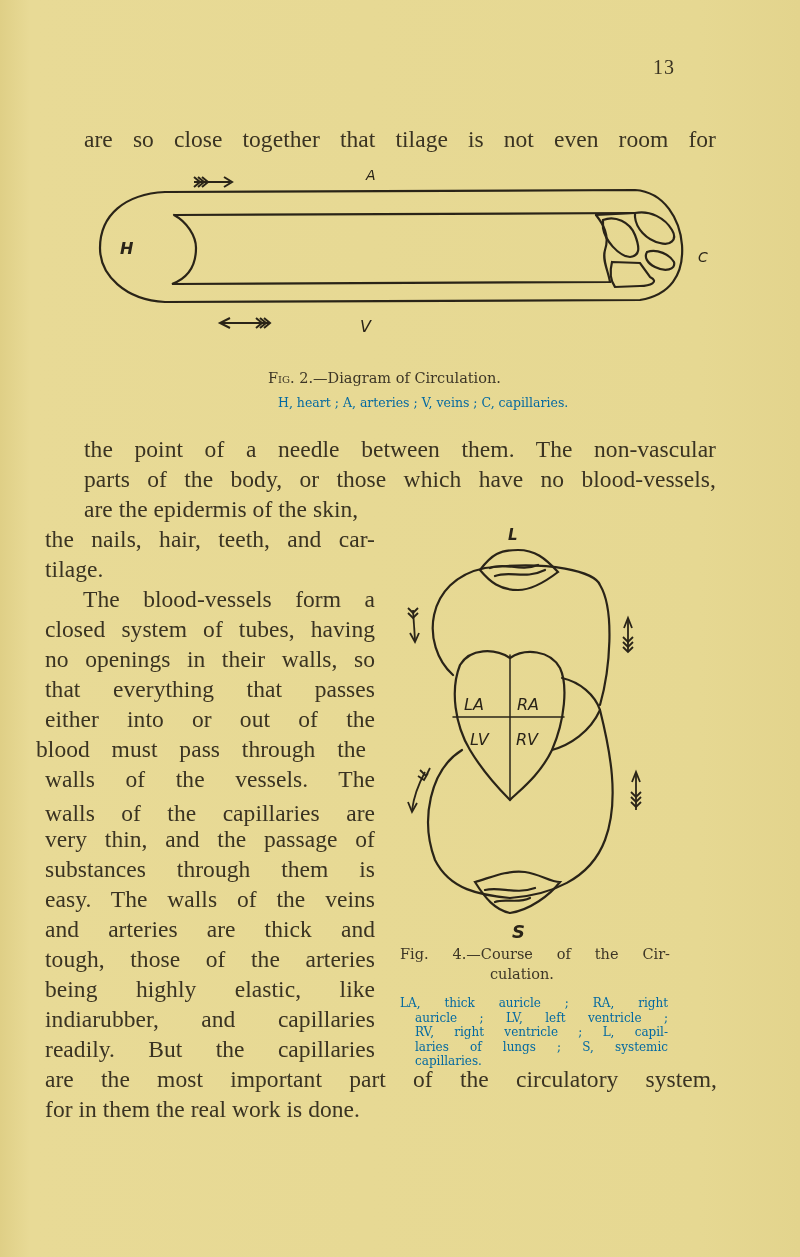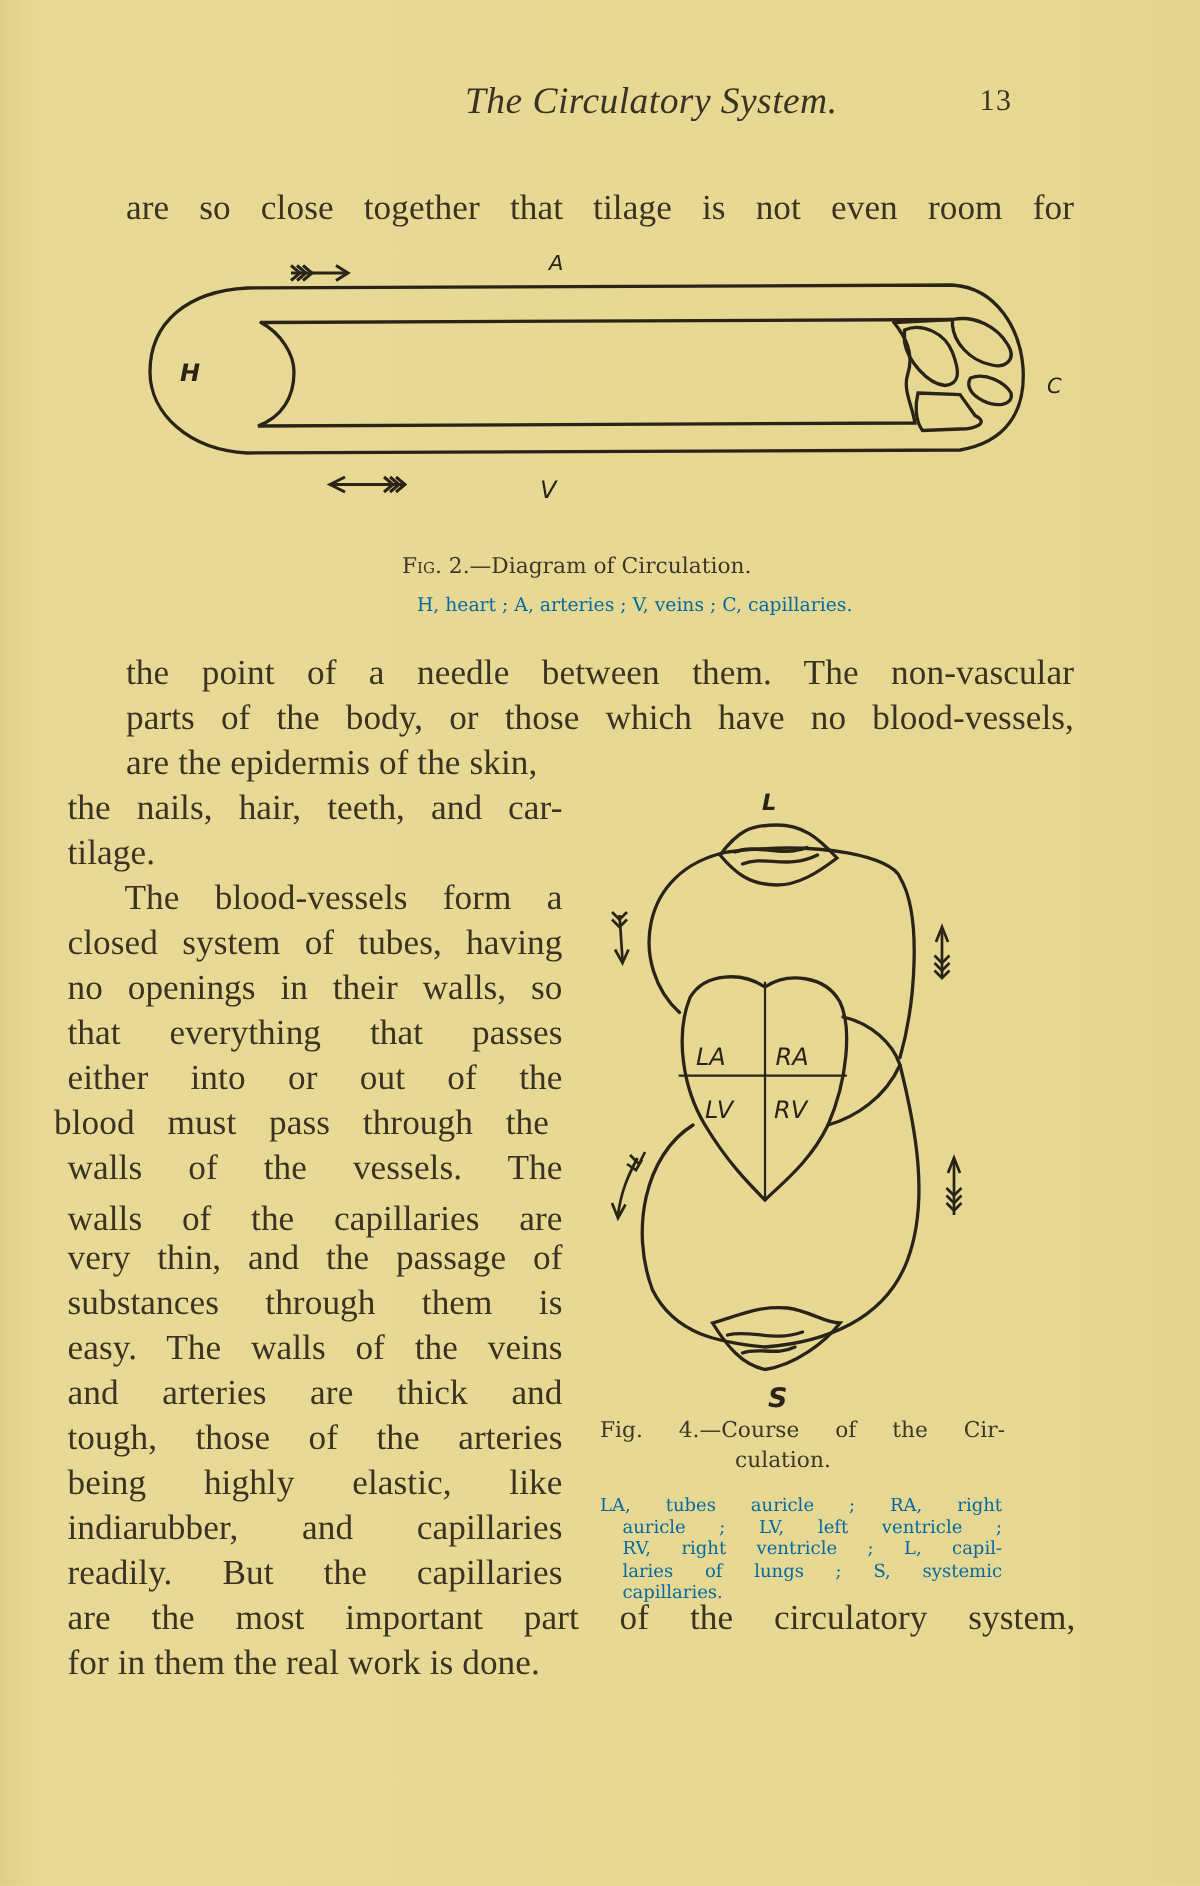--- a/index.html
+++ b/index.html
@@ -39,21 +39,20 @@
     .fig-legend .leg-line { white-space: nowrap; display: block; text-align: justify; text-align-last: justify; }
     .fig-legend .leg-line.last { text-align-last: left; }
     .fig-legend .indent { padding-left: 15px; }
     svg text { font-family: "DejaVu Sans", sans-serif; font-style: italic; fill: #2a2418; }
     .smallcaps { font-variant: small-caps; }
   </style>
 </head>
 <body>
 
 <div class="abs running-head">
-  <span class="rh-title">The Circulatory System.</span>
   <span class="rh-page">13</span>
 </div>
 
 <div class="line just" style="top:126px; left:84px; width:632px;">are so close together that tilage is not even room for</div>
 
 <svg class="abs" style="left:90px; top:170px;" width="620" height="200" viewBox="0 0 620 200">
   <g fill="none" stroke="#2a2418" stroke-width="2.2" stroke-linecap="round">
 
     <path d="M75,22 L545,20 C575,22 590,50 592,75 C594,105 580,125 550,130 L75,132 C35,130 10,105 10,78 C10,45 35,24 75,22 Z"></path>
 
@@ -160,18 +159,18 @@
   <text x="117" y="200" font-size="16">RA</text>
   <text x="70" y="235" font-size="16">LV</text>
   <text x="116" y="235" font-size="16">RV</text>
   <text x="112" y="428" font-size="18" font-style="normal" font-weight="bold">S</text>
 </svg>
 
 <div class="fig-caption" style="top:946px; left:400px; width:270px; text-align:justify; text-align-last:justify;">Fig. 4.—Course of the Cir-</div>
 <div class="fig-caption" style="top:966px; left:490px;">culation.</div>
 
 <div class="fig-legend" style="top:996px; left:400px; width:268px;">
-  <span class="leg-line">LA,  tubes  auricle ;  RA,  right</span>
+  <span class="leg-line">LA,  thick  auricle ;  RA,  right</span>
   <span class="leg-line indent">auricle ;  LV,  left  ventricle ;</span>
   <span class="leg-line indent">RV, right ventricle ; L, capil-</span>
   <span class="leg-line indent">laries  of  lungs ;  S,  systemic</span>
   <span class="leg-line indent last">capillaries.</span>
 </div>
 
 </body></html>

